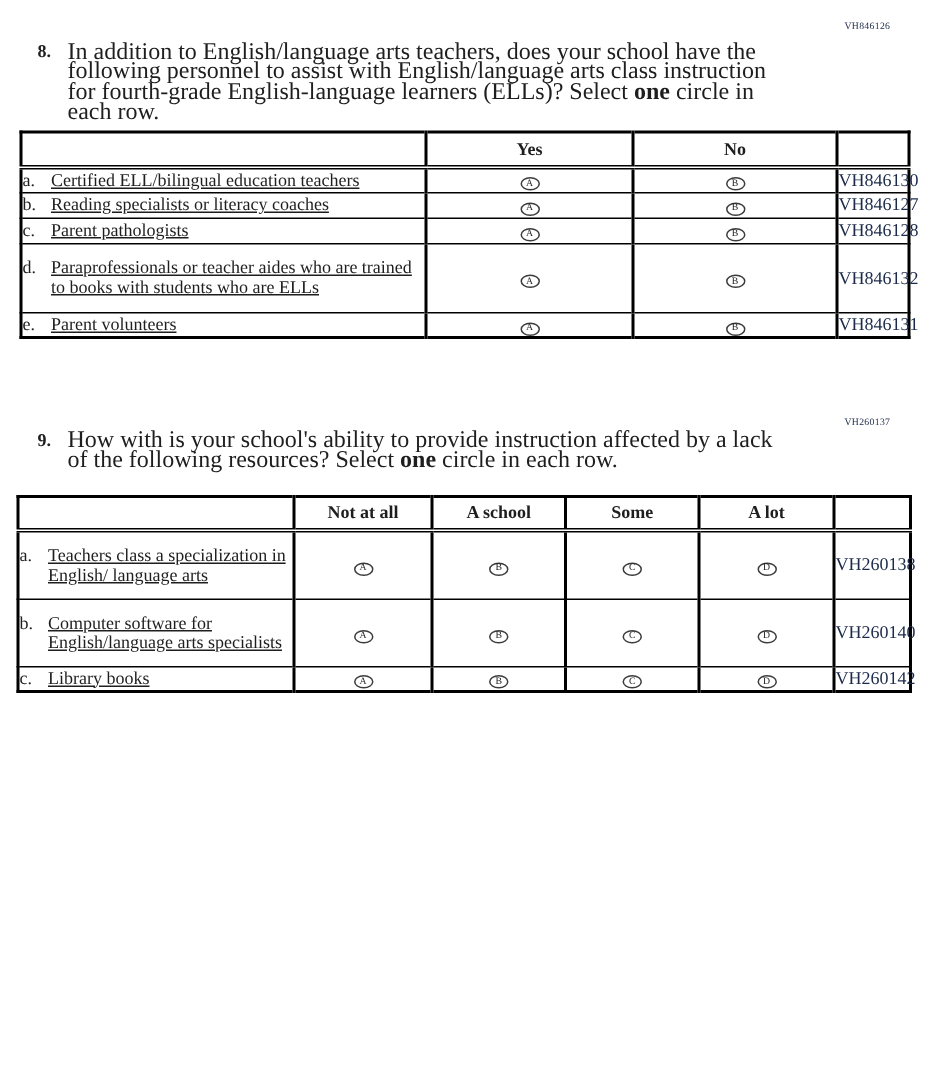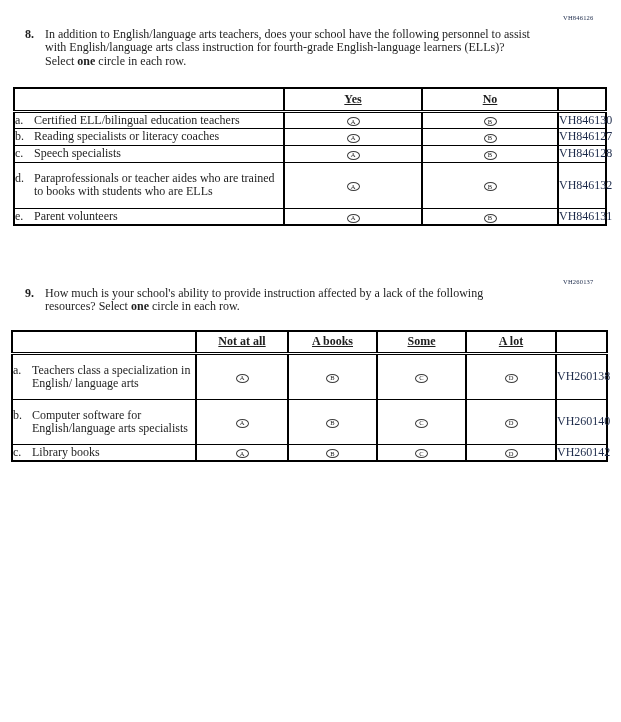--- a/index.html
+++ b/index.html
@@ -6,40 +6,40 @@
   .page {
     position:relative; width:621px; height:722px; background:#ffffff;
     font-family:"Liberation Serif", serif; color:#1e1e1e; overflow:hidden;
   }
   .vcode {
     position:absolute; font-size:6.5px; color:#1c2a4a; letter-spacing:0.2px;
     font-family:"Liberation Serif", serif;
   }
   .question { position:absolute; display:flex; }
   .qnum { font-weight:bold; width:20px; flex:none; font-size:12px; line-height:13.4px; }
-  .qtext { width:486px; font-size:12px; line-height:13.4px; }
+  .qtext { width:486px; font-size:16px; line-height:13.4px; }
   .qbold { font-weight:bold; }
 
   table.grid { position:absolute; border-collapse:collapse; table-layout:fixed;
     border:2px solid #000; }
   table.grid th {
     border-left:2px solid #000; border-bottom:3px double #000;
     font-size:12px; font-weight:bold; text-align:center; vertical-align:middle;
-    padding:0; font-family:"Liberation Serif", serif;text-decoration:underline;
+    padding:0; font-family:"Liberation Serif", serif;
   }
   table.grid td {
     border-left:2px solid #000; border-top:1px solid #000;
     font-size:12px; vertical-align:middle; padding:0;
   }
   table.grid th:first-child, table.grid td:first-child { border-left:none; }
 
   td.lbl { padding:1px 2px 1px 3px; }
   .lblwrap { display:flex; line-height:13px; }
   .rowletter { width:19px; flex:none; }
-  .rowtext { flex:1; padding-right:0; }
+  .rowtext { flex:1; padding-right:0;text-decoration:underline; }
 
   td.opt { text-align:center; }
   .bubble {
     display:inline-flex; align-items:center; justify-content:center;
     width:13px; height:9px; border:1px solid #3c3c3c; border-radius:50%;
     font-size:6.5px; line-height:1; color:#222; background:#fff;
     box-sizing:border-box; cursor:pointer;
   }
   td.code { font-size:6px; color:#1c2a4a; padding:0 1px;
     font-family:"Liberation Serif", serif; }
@@ -89,21 +89,21 @@
             </div>
           </td>
       <td class="opt"><span class="bubble">A</span></td>
       <td class="opt"><span class="bubble">B</span></td>
       <td class="code">VH846127</td>
     </tr>
     <tr style="height:17px;">
       <td class="lbl">
             <div class="lblwrap">
               <span class="rowletter">c.</span>
-              <div class="rowtext">Speech specialists</div>
+              <div class="rowtext">Parent pathologists</div>
             </div>
           </td>
       <td class="opt"><span class="bubble">A</span></td>
       <td class="opt"><span class="bubble">B</span></td>
       <td class="code">VH846128</td>
     </tr>
     <tr style="height:46px;">
       <td class="lbl">
             <div class="lblwrap">
               <span class="rowletter">d.</span>
@@ -125,37 +125,37 @@
       <td class="opt"><span class="bubble">B</span></td>
       <td class="code">VH846131</td>
     </tr>
   </tbody>
     </table>
 
   <div class="vcode" style="left:563px; top:278px;">VH260137</div>
 
   <div class="question" style="left:25px; top:287px;">
     <span class="qnum">9.</span>
-    <span class="qtext"><span>How much is your school's ability to provide instruction affected by a lack of the following resources? Select </span><span class="qbold">one</span><span> circle in each row.</span></span>
+    <span class="qtext"><span>How with is your school's ability to provide instruction affected by a lack of the following resources? Select </span><span class="qbold">one</span><span> circle in each row.</span></span>
   </div>
 
   <table class="grid" style="left:11px; top:330px; width:595px;">
     <colgroup>
         <col style="width:184px">
         <col style="width:92px">
         <col style="width:89px">
         <col style="width:89px">
         <col style="width:90px">
         <col style="width:51px">
       </colgroup>
     <tbody>
         <tr style="height:22px;">
       <th></th>
       <th>Not at all</th>
-      <th>A books</th>
+      <th>A school</th>
       <th>Some</th>
       <th>A lot</th>
       <th></th>
     </tr>
     <tr style="height:46px;">
       <td class="lbl">
             <div class="lblwrap">
               <span class="rowletter">a.</span>
               <div class="rowtext">Teachers class a specialization in English/ language arts</div>
             </div>

